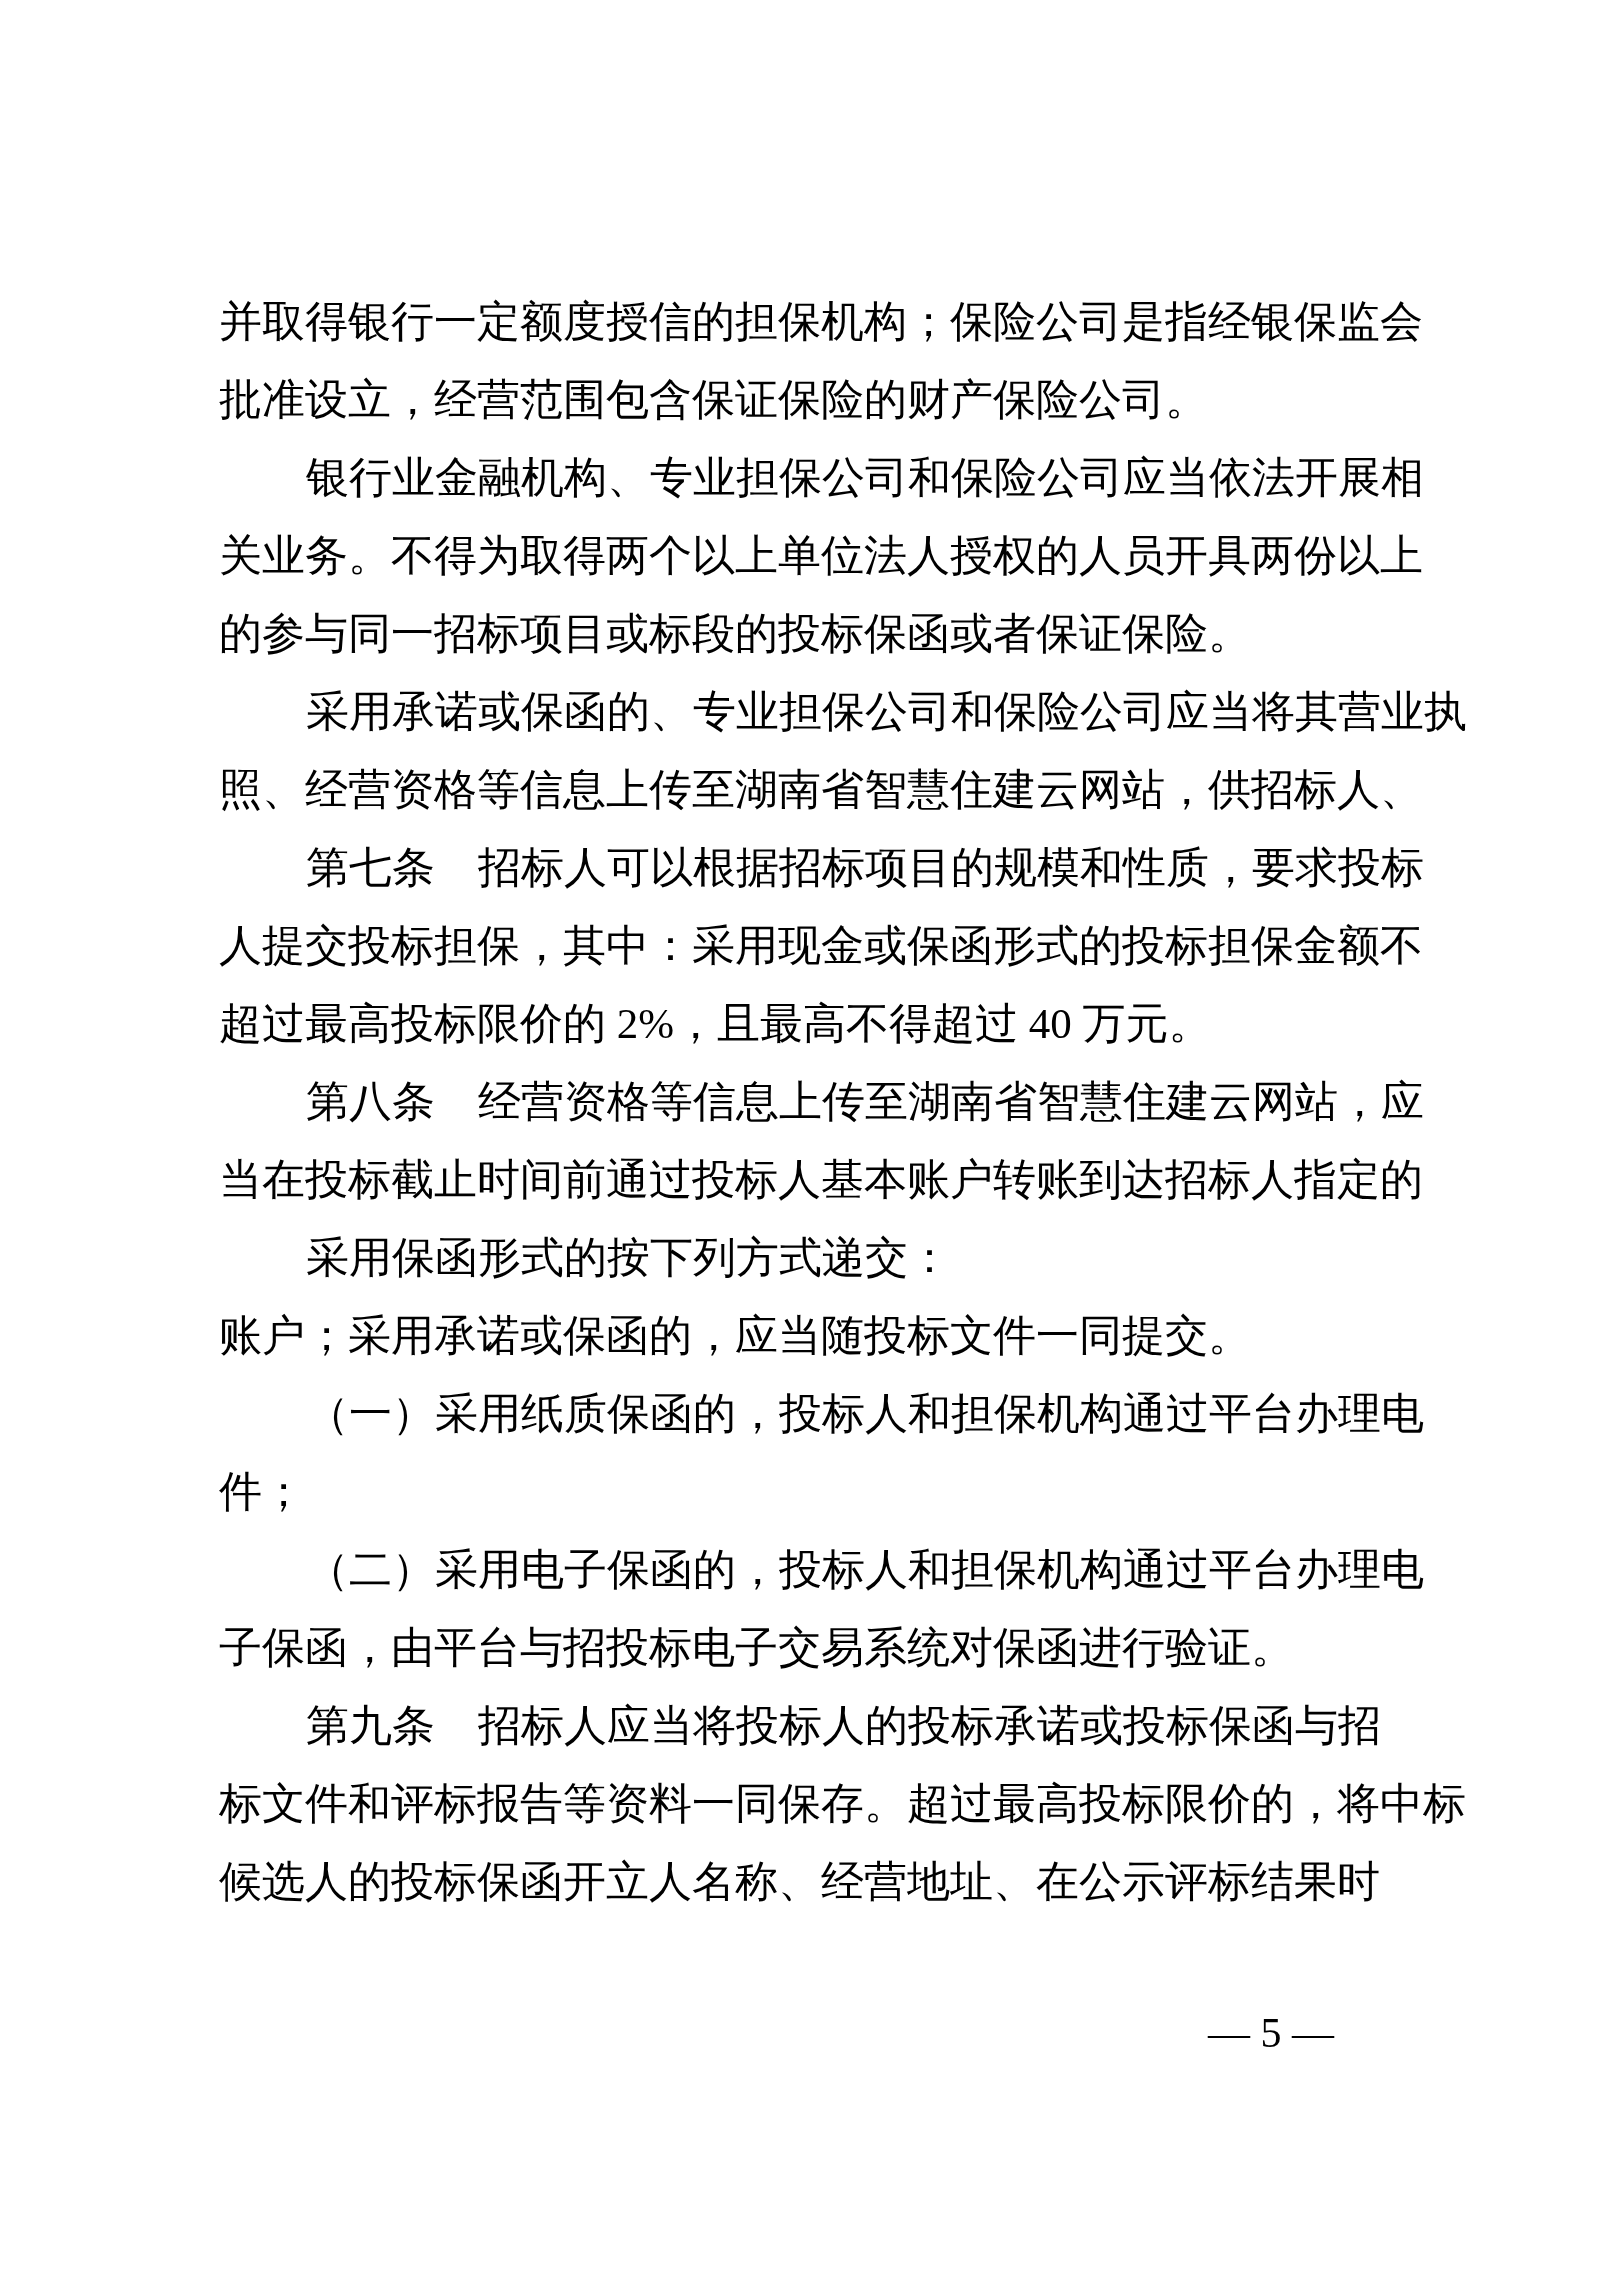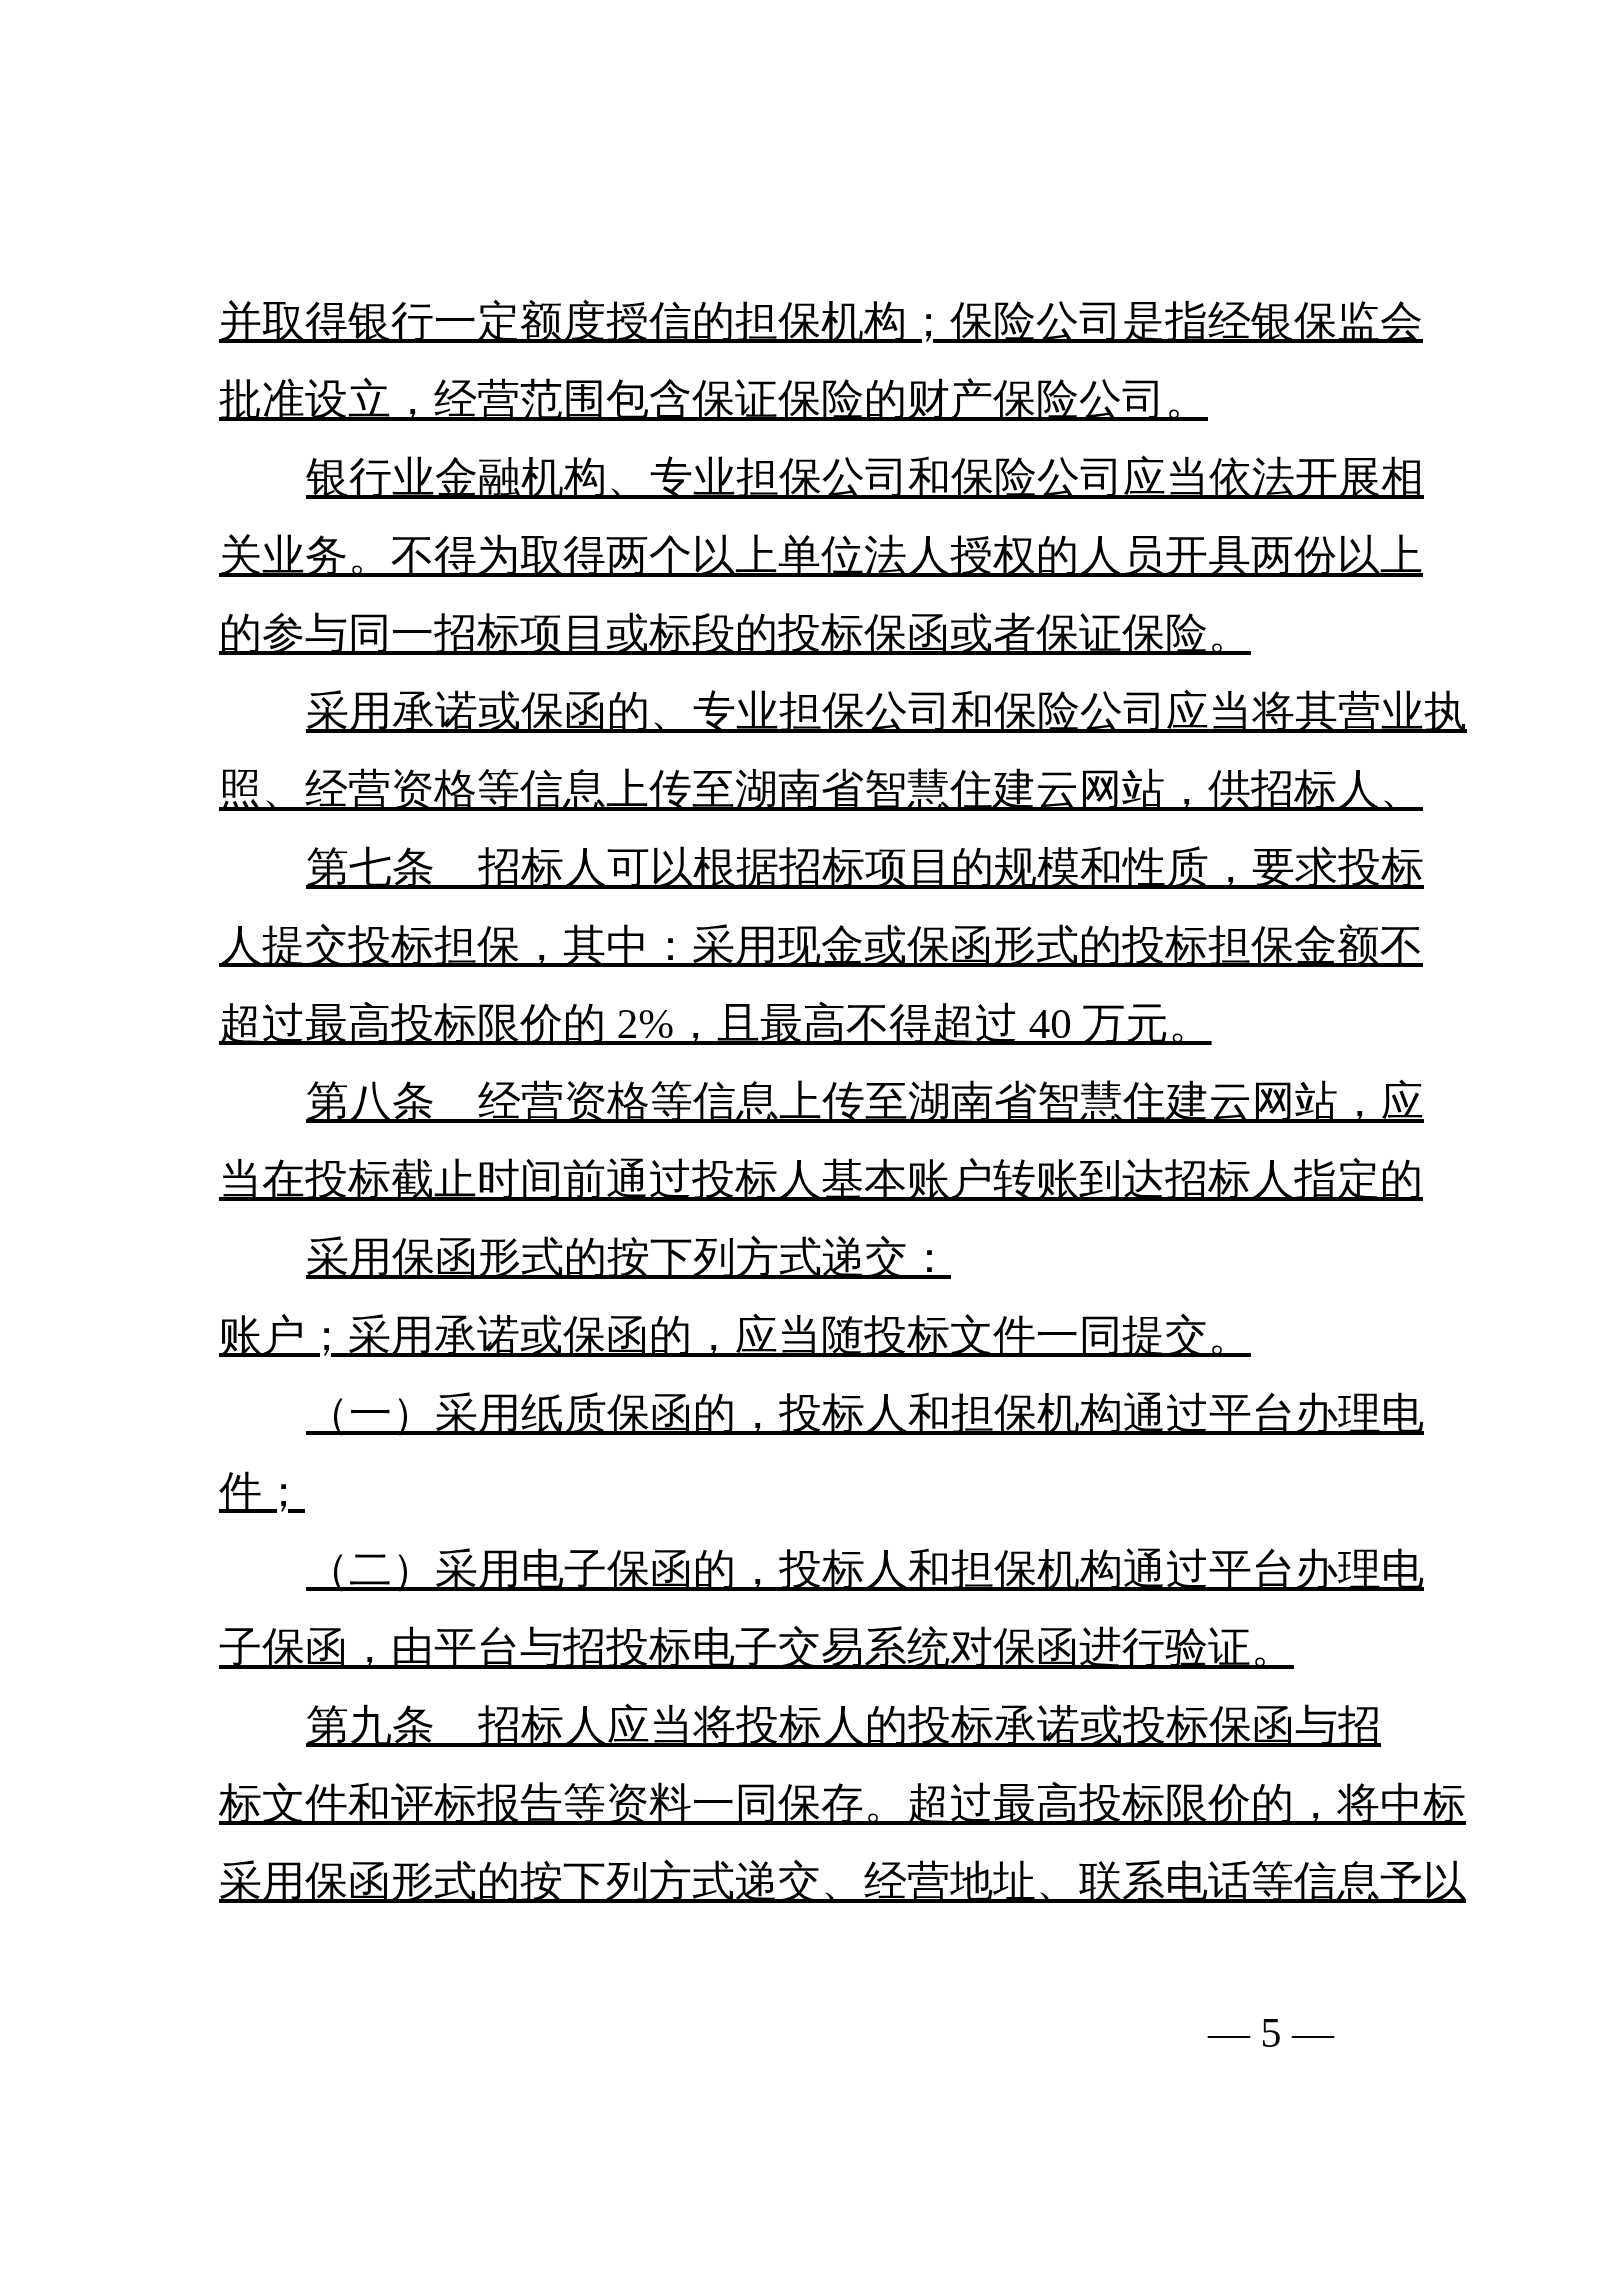--- a/index.html
+++ b/index.html
@@ -24,21 +24,20 @@
     position: absolute;
     left: 219px;
     top: 283px;
     width: 1219px;
     font-size: 43px;
     line-height: 78px;
     text-align: justify;
   }
   .line {
     white-space: nowrap;
-    text-decoration: underline;
   }
   .line.indent {
     padding-left: 87px; 
   }
   .page-number {
     position: absolute;
     left: 1208px;
     top: 2005px;
     font-size: 42px;
     line-height: 57px;
@@ -63,17 +62,17 @@
       <div class="line indent">第八条　经营资格等信息上传至湖南省智慧住建云网站，应</div>
       <div class="line">当在投标截止时间前通过投标人基本账户转账到达招标人指定的</div>
       <div class="line indent">采用保函形式的按下列方式递交：</div>
       <div class="line">账户；采用承诺或保函的，应当随投标文件一同提交。</div>
       <div class="line indent">（一）采用纸质保函的，投标人和担保机构通过平台办理电</div>
       <div class="line">件；</div>
       <div class="line indent">（二）采用电子保函的，投标人和担保机构通过平台办理电</div>
       <div class="line">子保函，由平台与招投标电子交易系统对保函进行验证。</div>
       <div class="line indent">第九条　招标人应当将投标人的投标承诺或投标保函与招</div>
       <div class="line">标文件和评标报告等资料一同保存。超过最高投标限价的，将中标</div>
-      <div class="line">采用保函形式的按下列方式递交、经营地址、联系电话等信息予以</div>
+      <div class="line">候选人的投标保函开立人名称、经营地址、在公示评标结果时</div>
     </div>
   <div class="page-number">— 5 —</div>
 </div>
 
 
 </body></html>

